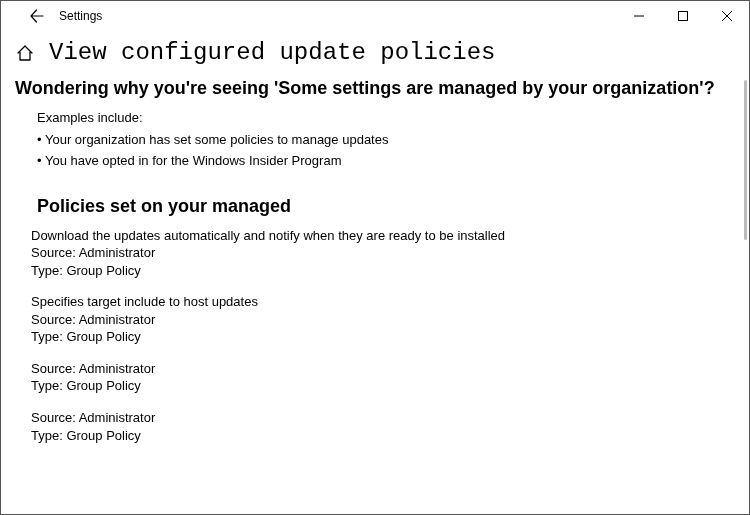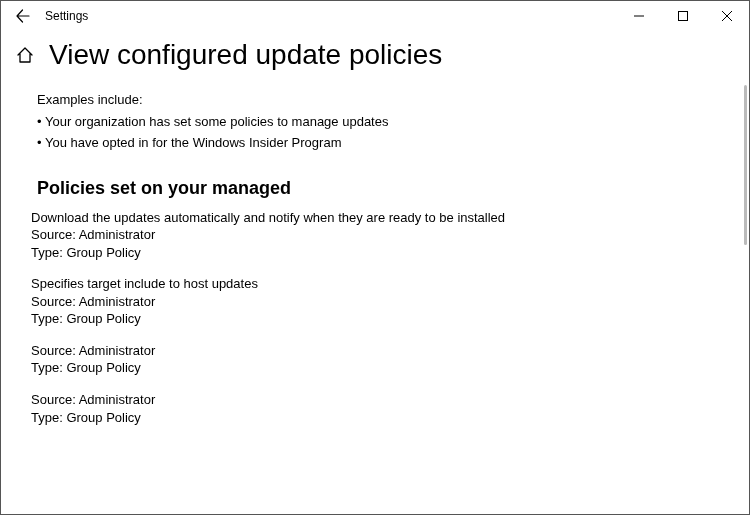--- a/index.html
+++ b/index.html
@@ -1,24 +1,24 @@
 <!DOCTYPE html>
 <html><head>
   <meta charset="utf-8">
   <style>
     * { box-sizing: border-box; margin: 0; padding: 0; }
     body { font-family: "Segoe UI", -apple-system, sans-serif; background: #fff; color: #000; width: 750px; height: 515px; overflow: hidden; border: 1px solid #555; position: relative; }
-    .titlebar { display: flex; align-items: center; height: 30px; padding-left: 8px; }
+    .titlebar { display: flex; align-items: center; height: 30px; padding-left: 22px; }
     .back-btn { width: 28px; height: 28px; display: flex; align-items: center; justify-content: center; cursor: pointer; }
     .app-title { font-size: 12px; margin-left: 8px; color: #000; }
     .window-controls { position: absolute; right: 0; top: 0; display: flex; height: 30px; }
     .window-controls .ctrl { width: 44px; height: 30px; display: flex; align-items: center; justify-content: center; cursor: pointer; }
     .header-row { display: flex; align-items: center; padding: 8px 14px 12px 14px; gap: 14px; }
     .home-icon-wrap { width: 20px; height: 20px; display: flex; align-items: center; justify-content: center; cursor: pointer; }
-    .page-title { font-size: 28px; font-weight: 400; }
+    .page-title { font-size: 24px; font-weight: 400; font-family: Liberation Mono, monospace; }
     .content-wrap { position: relative; height: calc(100% - 74px); }
     .content { padding: 0 14px 20px 14px; height: 100%; overflow-y: auto; }
     .scroll-track { position: absolute; right: 2px; top: 2px; width: 3px; height: 160px; background: #bbb; border-radius: 2px; }
     h2.subhead { font-size: 18px; font-weight: 600; margin-bottom: 10px; }
     .bodytext { font-size: 13px; line-height: 1.35; }
     .section-gap { margin-top: 20px; margin-left: 22px; }
     .examples { margin-top: 8px; }
     .examples .bodytext { margin-top: 4px; }
     .policies { margin-top: 8px; padding-left: 16px; }
     .policy { margin-bottom: 14px; }
@@ -60,20 +60,21 @@
         <path d="M2 9 L9 2 L16 9 M4 8 V16 H14 V8" stroke="#000" stroke-width="1.3" fill="none" stroke-linejoin="round" stroke-linecap="round"></path>
       </svg>
   </div>
   <div class="page-title">View configured update policies</div>
 </div>
 
 <div class="content-wrap">
   <div class="scroll-track"></div>
   <div class="content">
 
+    <h2 class="subhead">Wondering why you're seeing 'Some settings are managed by your organization'?</h2>
 
     <div class="examples section-gap">
       <div class="bodytext">Examples include:</div>
       <div class="bodytext">• <span>Your organization has set some policies to manage updates</span></div>
       <div class="bodytext">• <span>You have opted in for the Windows Insider Program</span></div>
     </div>
 
     <h2 class="subhead section-gap" style="margin-top:26px;">Policies set on your managed</h2>
 
     <div class="policies">

